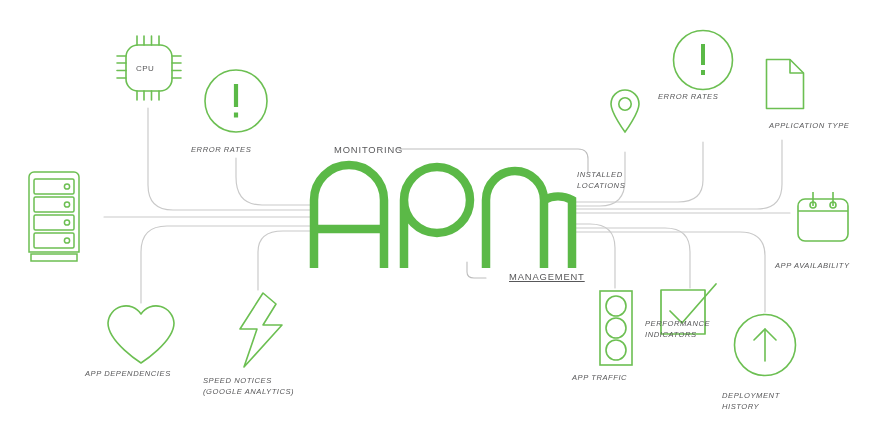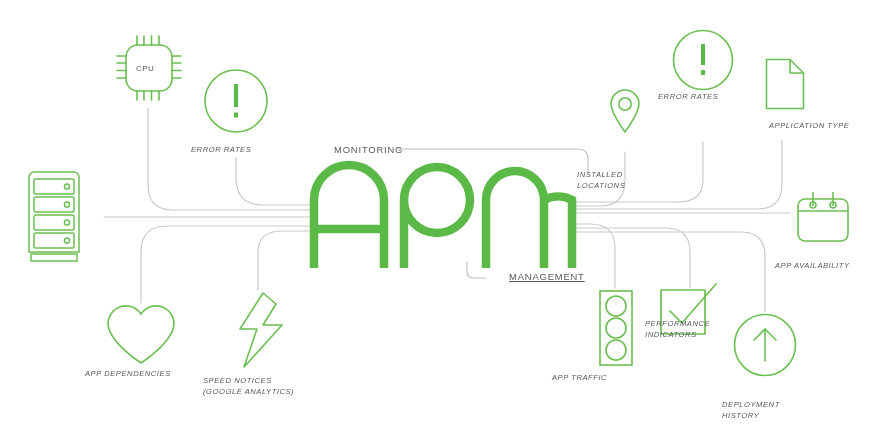--- a/index.html
+++ b/index.html
@@ -199,21 +199,21 @@
   <div class="node" style="left:595px;top:289px;">
     <svg width="42" height="78" viewBox="0 0 42 78">
       <g stroke="#6cbf52" stroke-width="1.6" fill="none">
         <rect x="5" y="2" width="32" height="74"></rect>
         <circle cx="21" cy="17" r="10"></circle>
         <circle cx="21" cy="39" r="10"></circle>
         <circle cx="21" cy="61" r="10"></circle>
       </g>
     </svg>
   </div>
-  <div class="label" style="left:552px;top:373px;width:90px;">APP TRAFFIC</div>
+  <div class="label" style="left:572px;top:373px;width:90px;">APP TRAFFIC</div>
 
   <div class="node" style="left:659px;top:282px;">
     <svg width="60" height="56" viewBox="0 0 60 56">
       <g stroke="#6cbf52" stroke-width="1.7" fill="none" stroke-linecap="round" stroke-linejoin="round">
         <rect x="2" y="8" width="44" height="44"></rect>
         <path d="M11 29 L 23 41 L 57 2"></path>
       </g>
     </svg>
   </div>
   <div class="label" style="left:645px;top:319px;width:88px;">PERFORMANCE
@@ -221,16 +221,16 @@
 
   <div class="node" style="left:733px;top:313px;">
     <svg width="64" height="64" viewBox="0 0 64 64">
       <g stroke="#6cbf52" stroke-width="1.6" fill="none" stroke-linecap="round" stroke-linejoin="round">
         <circle cx="32" cy="32" r="30.5"></circle>
         <path d="M32 48 V 16"></path>
         <path d="M21 27 L 32 16 L 43 27"></path>
       </g>
     </svg>
   </div>
-  <div class="label" style="left:722px;top:400px;width:88px;">DEPLOYMENT
+  <div class="label" style="left:722px;top:391px;width:88px;">DEPLOYMENT
 HISTORY</div>
 
 </div>
 
 </body></html>

